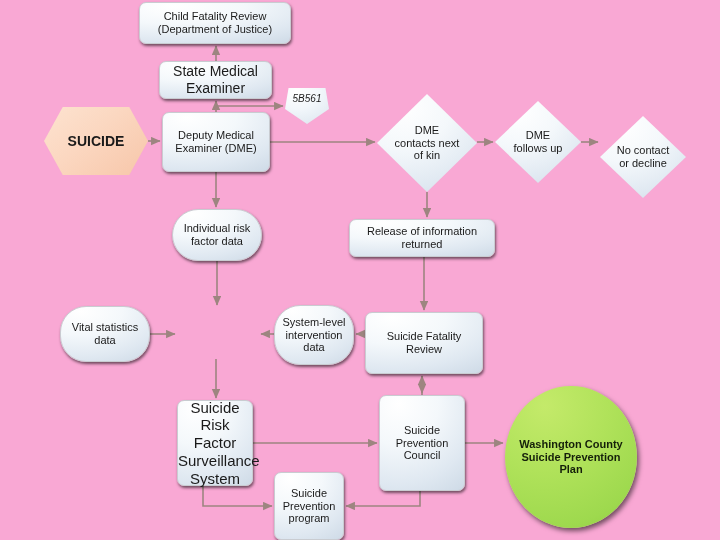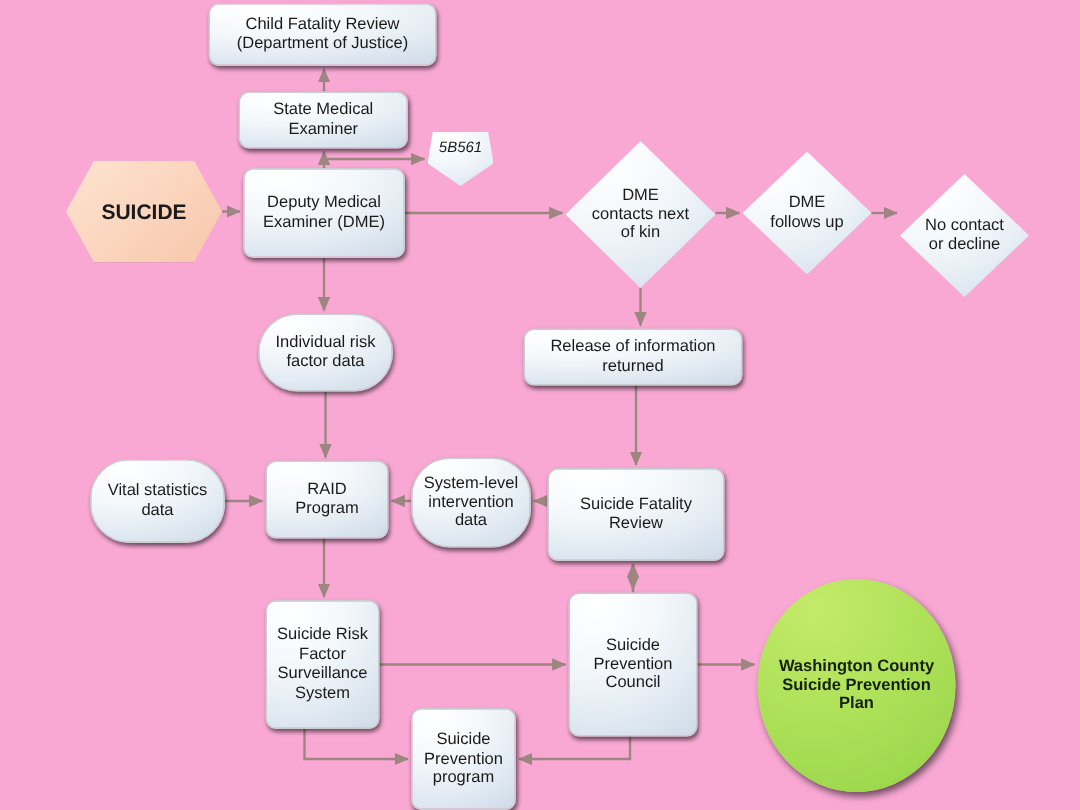--- a/index.html
+++ b/index.html
@@ -151,21 +151,21 @@
     <g stroke="#9d8580" stroke-width="1.6" fill="none" marker-end="url(#ah)">
       <path d="M422,376 L422,393"></path>
     </g>
   </svg>
 
   <div class="node shape-rrect" style="left:139px; top:2px; width:152px; height:42px; font-size:11px;">
     <span class="lbl">Child Fatality Review
 (Department of Justice)</span>
   </div>
 
-  <div class="node shape-rrect" style="left:159px; top:61px; width:113px; height:38px; font-size:11px;">
+  <div class="node shape-rrect" style="left:159px; top:61px; width:113px; height:38px; font-size:14px;">
     <span class="lbl">State Medical
 Examiner</span>
   </div>
 
   <div class="node shape-pent" style="left:285px; top:88px; width:44px; height:36px; font-size:10px;font-style:italic;">
     <span class="lbl">5B561</span>
   </div>
 
   <div class="node shape-hex" style="left:44px; top:107px; width:104px; height:68px; font-size:14px;">
     <span class="lbl">SUICIDE</span>
@@ -200,37 +200,33 @@
   <div class="node shape-round" style="left:172px; top:209px; width:90px; height:52px; font-size:11px;">
     <span class="lbl">Individual risk
 factor data</span>
   </div>
 
   <div class="node shape-round" style="left:60px; top:306px; width:90px; height:56px; font-size:11px;">
     <span class="lbl">Vital statistics
 data</span>
   </div>
 
-  <div class="node shape-rrect" style="left:177px; top:307px; width:82px; height:52px; font-size:11px;">
-    <span class="lbl">RAID
-Program</span>
-  </div>
 
   <div class="node shape-round" style="left:274px; top:305px; width:80px; height:60px; font-size:11px;">
     <span class="lbl">System-level
 intervention
 data</span>
   </div>
 
   <div class="node shape-rrect" style="left:365px; top:312px; width:118px; height:62px; font-size:11px;">
     <span class="lbl">Suicide Fatality
 Review</span>
   </div>
 
-  <div class="node shape-rrect" style="left:177px; top:400px; width:76px; height:86px; font-size:11px;">
+  <div class="node shape-rrect" style="left:177px; top:400px; width:76px; height:86px; font-size:15px;">
     <span class="lbl">Suicide Risk
 Factor
 Surveillance
 System</span>
   </div>
 
   <div class="node shape-rrect" style="left:274px; top:472px; width:70px; height:68px; font-size:11px;">
     <span class="lbl">Suicide
 Prevention
 program</span>

